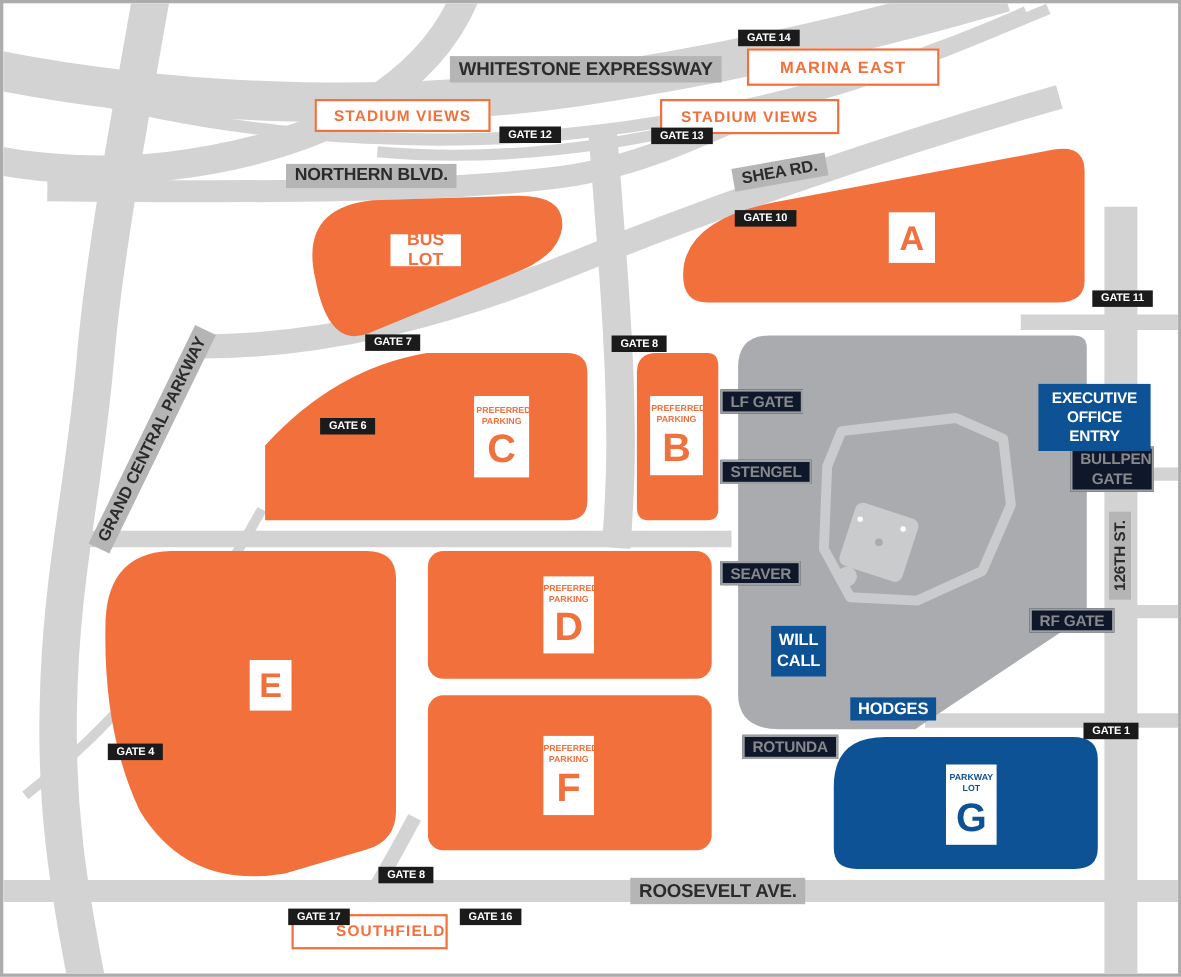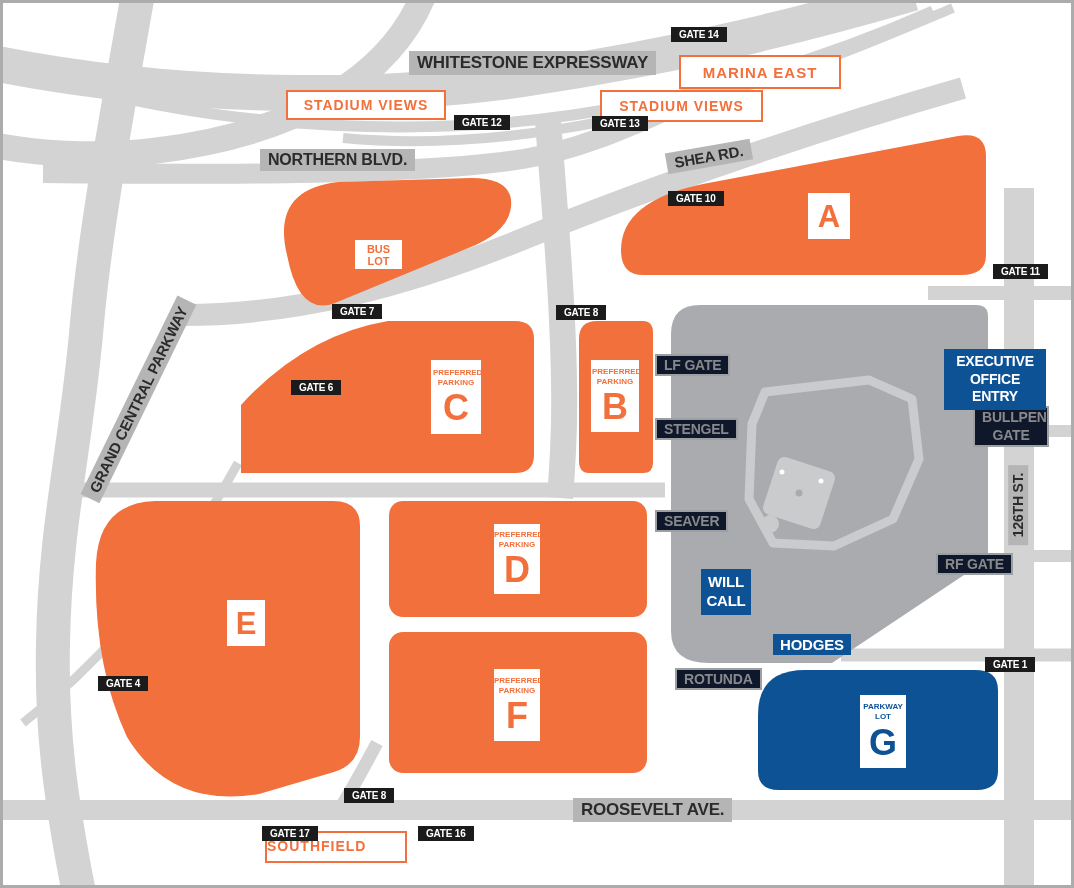--- a/index.html
+++ b/index.html
@@ -58,21 +58,21 @@
   .letterbox.tall .big{font-size:36px;}
   .letterbox.blue-text{color:var(--blue);}
   .wrapbox{white-space:normal;line-height:1.25;margin-left:48px;}
   .note{
     position:absolute;background:#fff;color:#3F3F3F;font-weight:700;font-size:15px;
     display:flex;align-items:center;justify-content:center;z-index:6;letter-spacing:-0.2px;
   }
   .southfield{
     position:absolute;border:2px solid var(--orange);background:transparent;
     color:var(--orange);font-weight:700;font-size:14px;letter-spacing:1px;
-    text-align:left;padding-top:5px;z-index:4;
+    text-align:right;padding-top:5px;z-index:4;
   }
   .rot{transform-origin:center;}
 </style>
 </head>
 <body>
 
 <div class="map">
 
   <svg width="1074" height="888" viewBox="0 0 1074 888">
 
@@ -132,40 +132,40 @@
   <div class="lbl badge" style="left:956px;top:261px;">GATE 11</div>
   <div class="lbl badge" style="left:295px;top:301px;">GATE 7</div>
   <div class="lbl badge" style="left:519px;top:302px;">GATE 8</div>
   <div class="lbl badge" style="left:254px;top:377px;">GATE 6</div>
   <div class="lbl badge" style="left:61px;top:673px;">GATE 4</div>
   <div class="lbl badge" style="left:307px;top:785px;">GATE 8</div>
   <div class="lbl badge" style="left:948px;top:654px;">GATE 1</div>
   <div class="lbl badge" style="left:225px;top:823px;">GATE 17</div>
   <div class="lbl badge" style="left:381px;top:823px;">GATE 16</div>
 
-  <div class="lbl orangebox" style="left:676px;top:52px;width:162px;height:34px;font-size:15px;">MARINA EAST</div>
+  <div class="lbl orangebox" style="left:676px;top:41px;width:175px;height:34px;font-size:15px;">MARINA EAST</div>
   <div class="lbl orangebox" style="left:283px;top:87px;width:160px;height:30px;">STADIUM VIEWS</div>
   <div class="lbl orangebox" style="left:597px;top:87px;width:163px;height:32px;">STADIUM VIEWS</div>
   <div class="southfield" style="left:262px;top:828px;width:142px;height:32px;">SOUTHFIELD</div>
 
   <div class="lbl gatebox" style="left:652px;top:351px;">LF GATE</div>
   <div class="lbl gatebox" style="left:652px;top:415px;">STENGEL</div>
   <div class="lbl gatebox" style="left:652px;top:507px;">SEAVER</div>
   <div class="lbl gatebox wrapbox" style="left:922px;top:403px;width:76px;white-space:normal;">BULLPEN GATE</div>
   <div class="lbl gatebox" style="left:933px;top:550px;">RF GATE</div>
   <div class="lbl gatebox" style="left:672px;top:665px;">ROTUNDA</div>
 
   <div class="lbl bluebox wrapbox" style="left:893px;top:346px;width:102px;font-size:14px;white-space:normal;padding:4px 2px;">EXECUTIVE OFFICE ENTRY</div>
   <div class="lbl bluebox wrapbox" style="left:650px;top:566px;width:50px;white-space:normal;padding:4px 2px;">WILL CALL</div>
   <div class="lbl bluebox" style="left:770px;top:631px;">HODGES</div>
 
   <div class="letterbox" style="left:805px;top:190px;width:42px;height:46px;">
     <span class="big">A</span>
   </div>
-  <div class="letterbox" style="left:352px;top:210px;width:47px;height:29px;font-size:11px;margin-top:27px;">BUS LOT</div>
+  <div class="letterbox" style="left:352px;top:210px;width:64px;height:29px;font-size:16px;">BUS LOT</div>
   <div class="letterbox tall" style="left:428px;top:357px;width:50px;height:74px;">
     <span class="small">PREFERRED PARKING</span>
     <span class="big">C</span>
   </div>
   <div class="letterbox tall" style="left:588px;top:357px;width:48px;height:72px;">
     <span class="small">PREFERRED PARKING</span>
     <span class="big">B</span>
   </div>
   <div class="letterbox tall" style="left:491px;top:521px;width:46px;height:70px;">
     <span class="small">PREFERRED PARKING</span>

